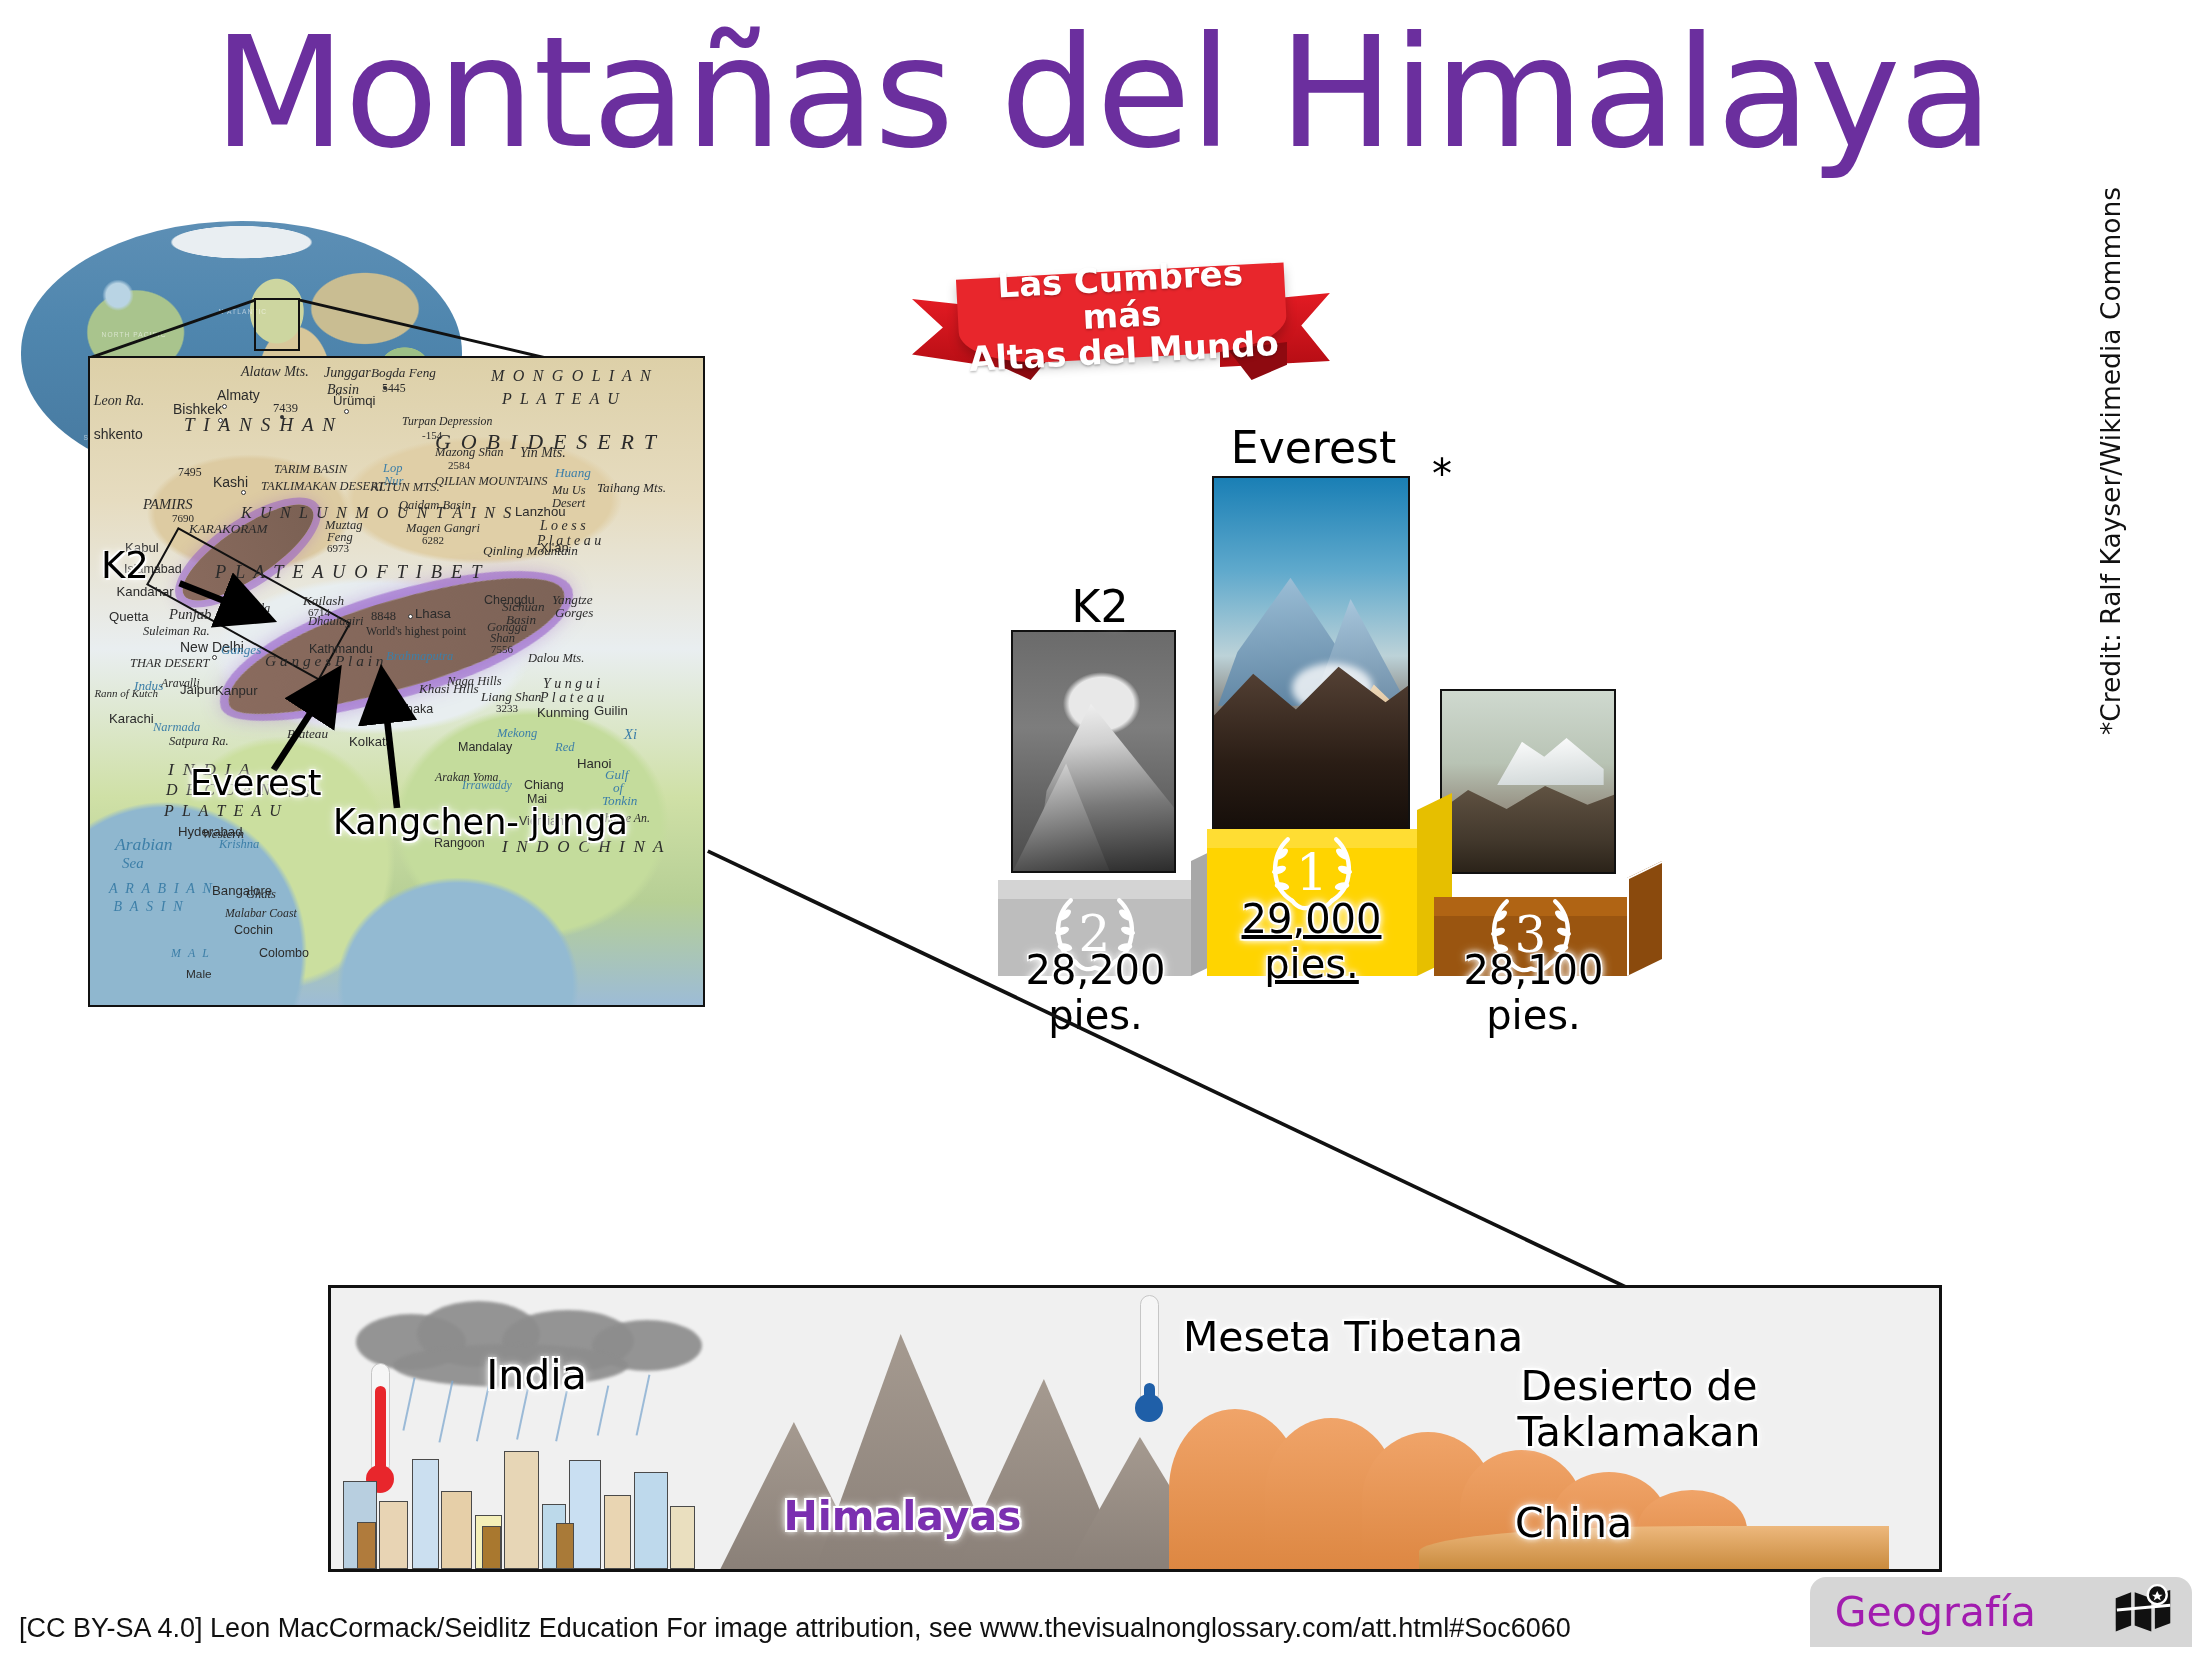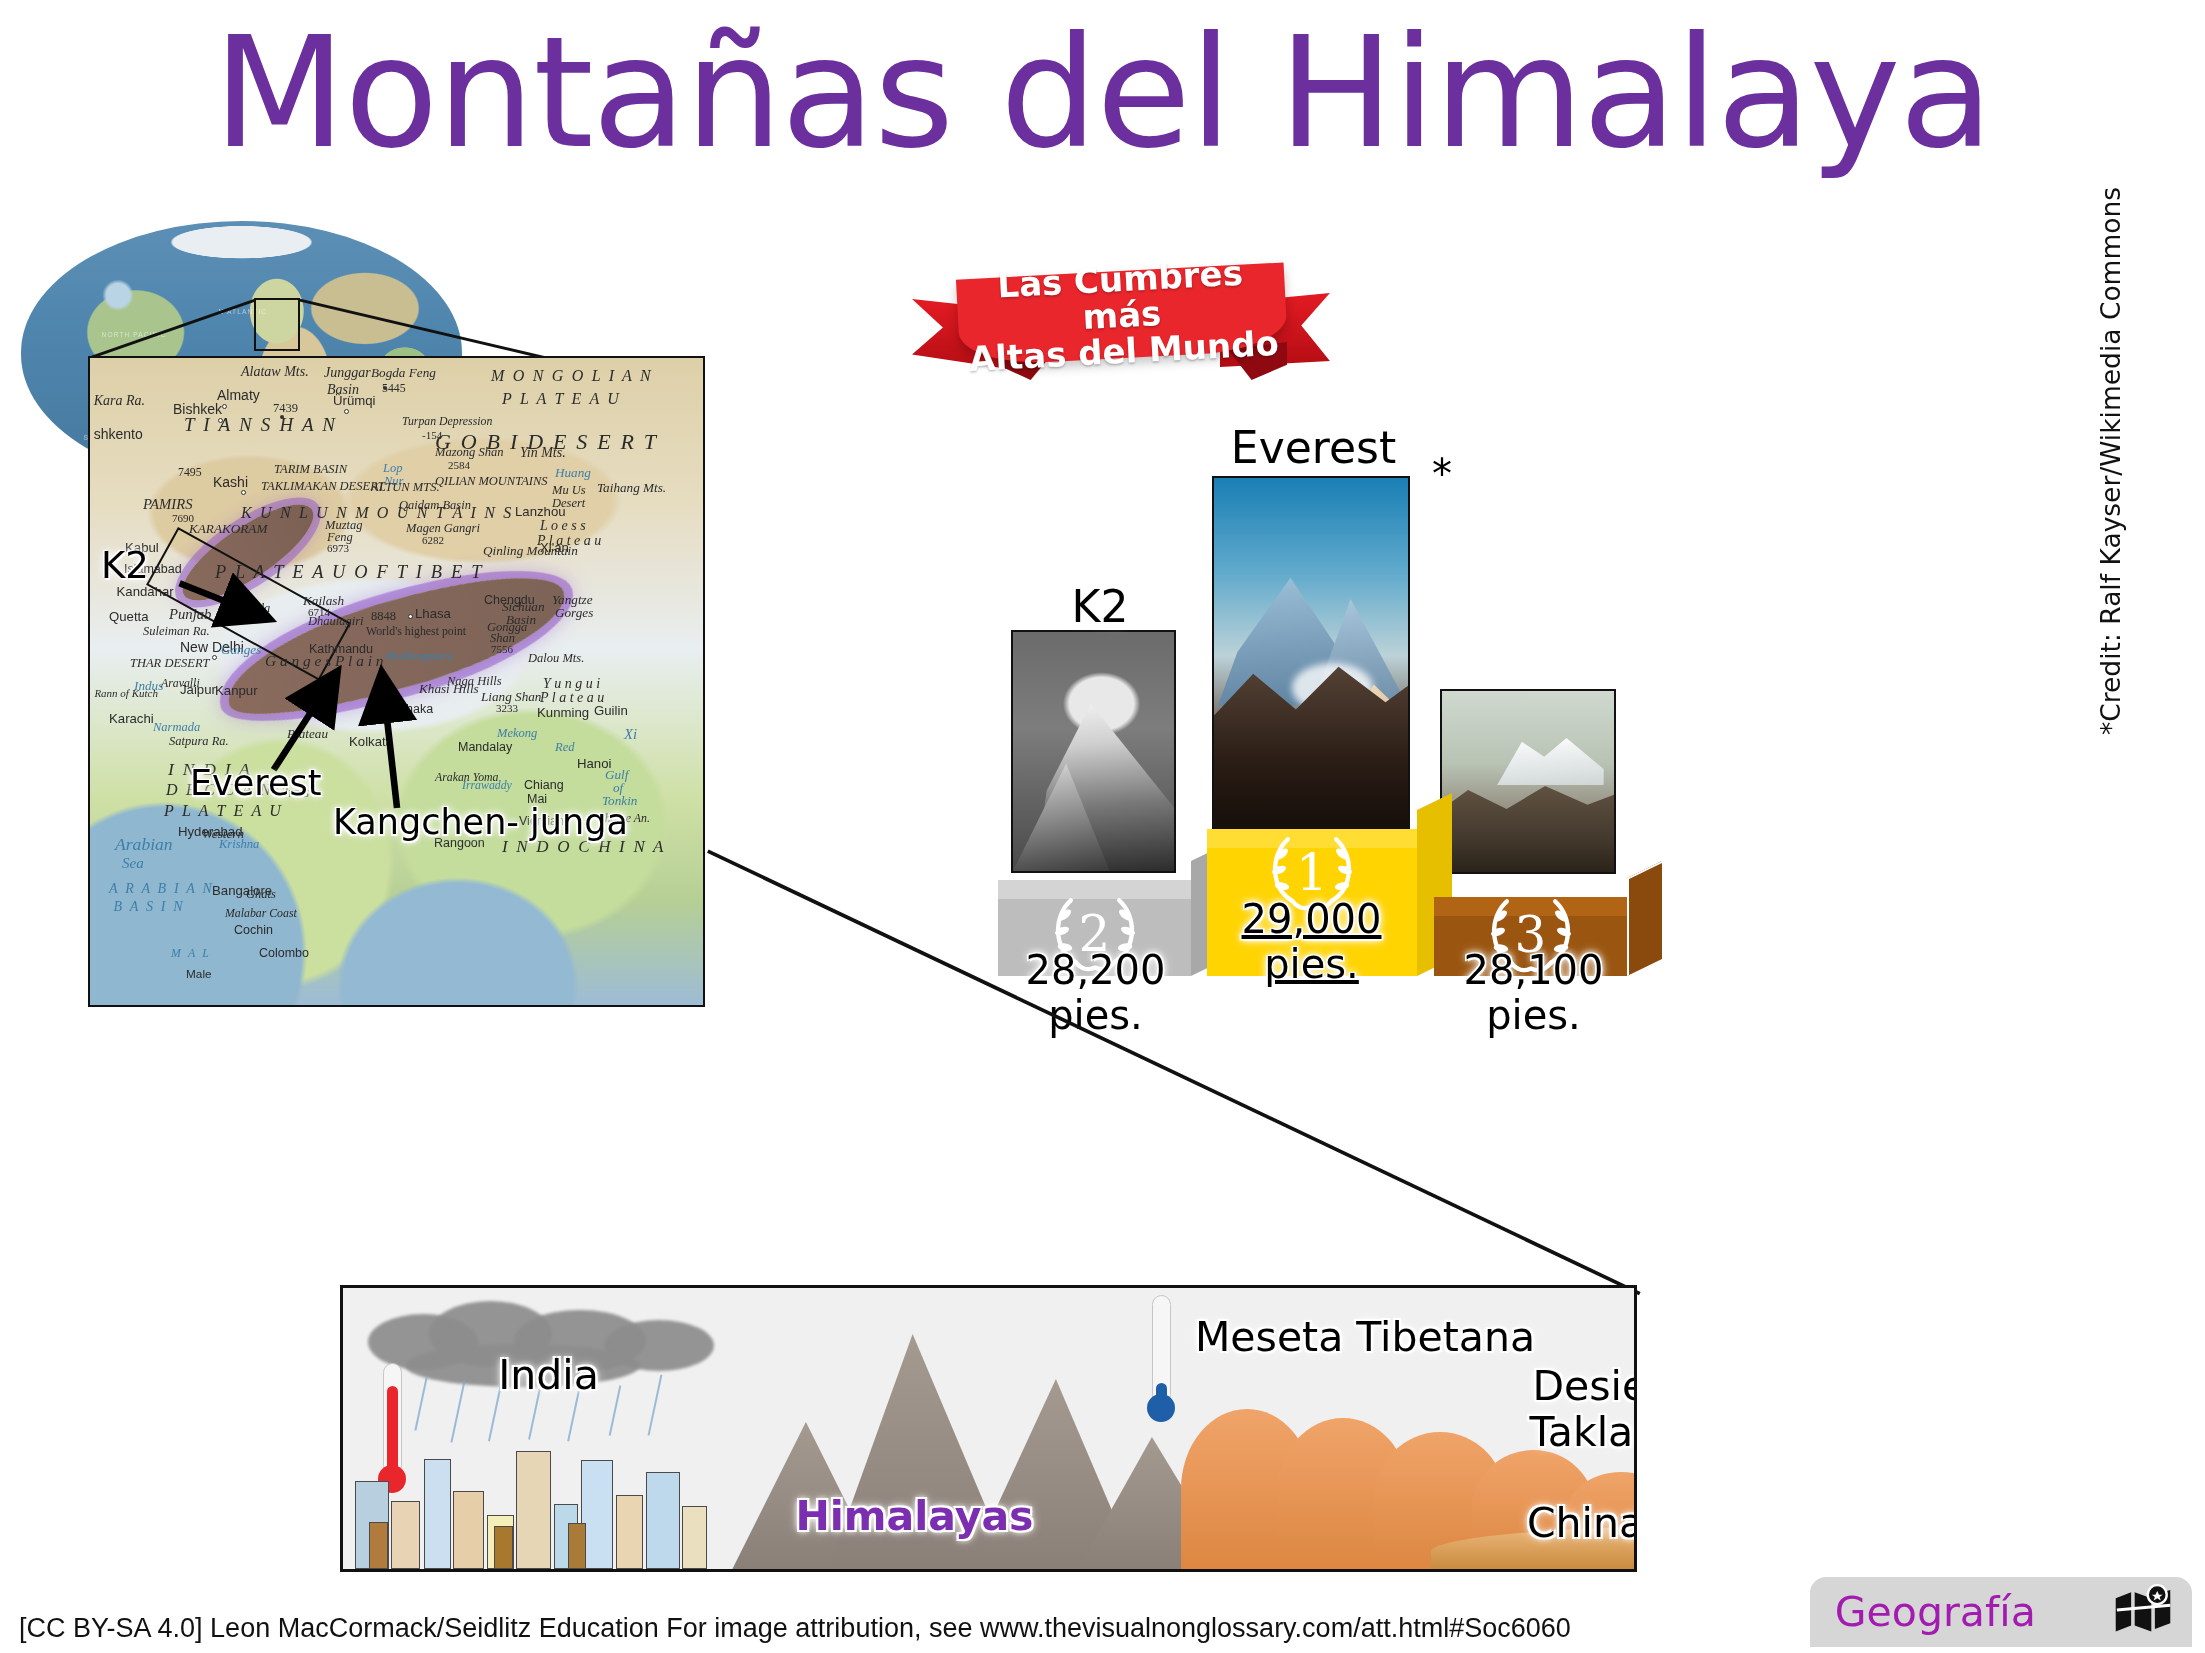--- a/index.html
+++ b/index.html
@@ -185,21 +185,21 @@
   .ft { position:absolute; font-size:40px; font-family:"DejaVu Sans",sans-serif;
     color:#000; text-align:center; line-height:1.12; white-space:pre-line;
     text-shadow:0 0 5.9px #fff,0 0 7.4px #fff,0 0 11.8px #fff,1.5px 1.5px 0 #fff,-1.5px -1.5px 0 #fff,1.5px -1.5px 0 #fff,-1.5px 1.5px 0 #fff; }
 
   .peaklab { position:absolute; font-size:44px; font-family:"DejaVu Sans",sans-serif;
     color:#000; line-height:1.02; white-space:pre-line; text-align:center;
     text-shadow:0 0 6.6px #fff,0 0 6.6px #fff,0 0 11.8px #fff,2.2px 2.2px 0 #fff,-2.2px -2.2px 0 #fff,2.2px -2.2px 0 #fff,-2.2px 2.2px 0 #fff; }
   .astk { position:absolute; font-size:40px; color:#000; font-family:"DejaVu Sans",sans-serif; }
 
   
-  .xsec { position:absolute; left:340px; top:1285px; width:1297px; height:287px;
+  .xsec { position:absolute; left:328px; top:1285px; width:1614px; height:287px;
     border:3.7px solid #111; background:#f0f0f0; overflow:hidden; }
 
   .city-sky { position:absolute; left:7.4px; bottom:0; width:382px; height:140px; }
   .bld { position:absolute; bottom:0; border:1.5px solid #4a4a4a; }
   .cloud-grp { position:absolute; left:17.6px; top:10.3px; width:412px; height:118px; }
   .cl { position:absolute; background:#8d8d8d; border-radius:50%; filter:blur(1.5px); opacity:.92; }
   .rain { position:absolute; width:1.5px; background:#7fa8cf; opacity:.75; transform:rotate(12deg); }
 
   .thermo { position:absolute; width:19px; border-radius:9.6px; background:#f6f6f6;
     border:1.5px solid #c6c6c6; }
@@ -266,21 +266,21 @@
     <div id="map-features">
         <div class="mp it" style="left: 151px; top: 5.9px; font-size: 14px;">Alataw Mts.</div>
         <div class="mp it" style="left: 234px; top: 7.4px; font-size: 14px;">Junggar</div>
         <div class="mp it" style="left: 237px; top: 24px; font-size: 14px;">Basin</div>
         <div class="mp it" style="left: 281px; top: 7.4px; font-size: 13.2px;">Bogda Feng</div>
         <div class="mp " style="left: 292px; top: 23px; font-size: 11.8px;">5445</div>
         <div class="mp city" style="left: 243px; top: 35px; font-size: 13.2px;">Ürümqi</div>
         <div class="mp city" style="left: 127px; top: 29px; font-size: 14px;">Almaty</div>
         <div class="mp city" style="left: 83px; top: 43px; font-size: 14px;">Bishkek</div>
         <div class="mp " style="left: 183px; top: 43px; font-size: 12.5px;">7439</div>
-        <div class="mp it" style="left: 3.7px; top: 35px; font-size: 14px;">Kara Ra.</div>
+        <div class="mp it" style="left: 3.7px; top: 35px; font-size: 14px;">Leon Ra.</div>
         <div class="mp city" style="left: 3.7px; top: 68px; font-size: 14px;">shkento</div>
         <div class="mp it sp" style="left: 94px; top: 56px; font-size: 19px;">T I A N   S H A N</div>
         <div class="mp it" style="left: 312px; top: 56px; font-size: 11.8px;">Turpan Depression</div>
         <div class="mp " style="left: 332px; top: 71px; font-size: 11px;">-154</div>
         <div class="mp it sp" style="left: 345px; top: 71px; font-size: 22px;">G O B I   D E S E R T</div>
         <div class="mp it sp" style="left: 401px; top: 8.8px; font-size: 16px;">M O N G O L I A N</div>
         <div class="mp it sp" style="left: 412px; top: 32px; font-size: 16px;">P L A T E A U</div>
         <div class="mp it" style="left: 345px; top: 87px; font-size: 12.5px;">Mazong Shan</div>
         <div class="mp " style="left: 358px; top: 101px; font-size: 11px;">2584</div>
         <div class="mp it" style="left: 430px; top: 87px; font-size: 14px;">Yin Mts.</div>

